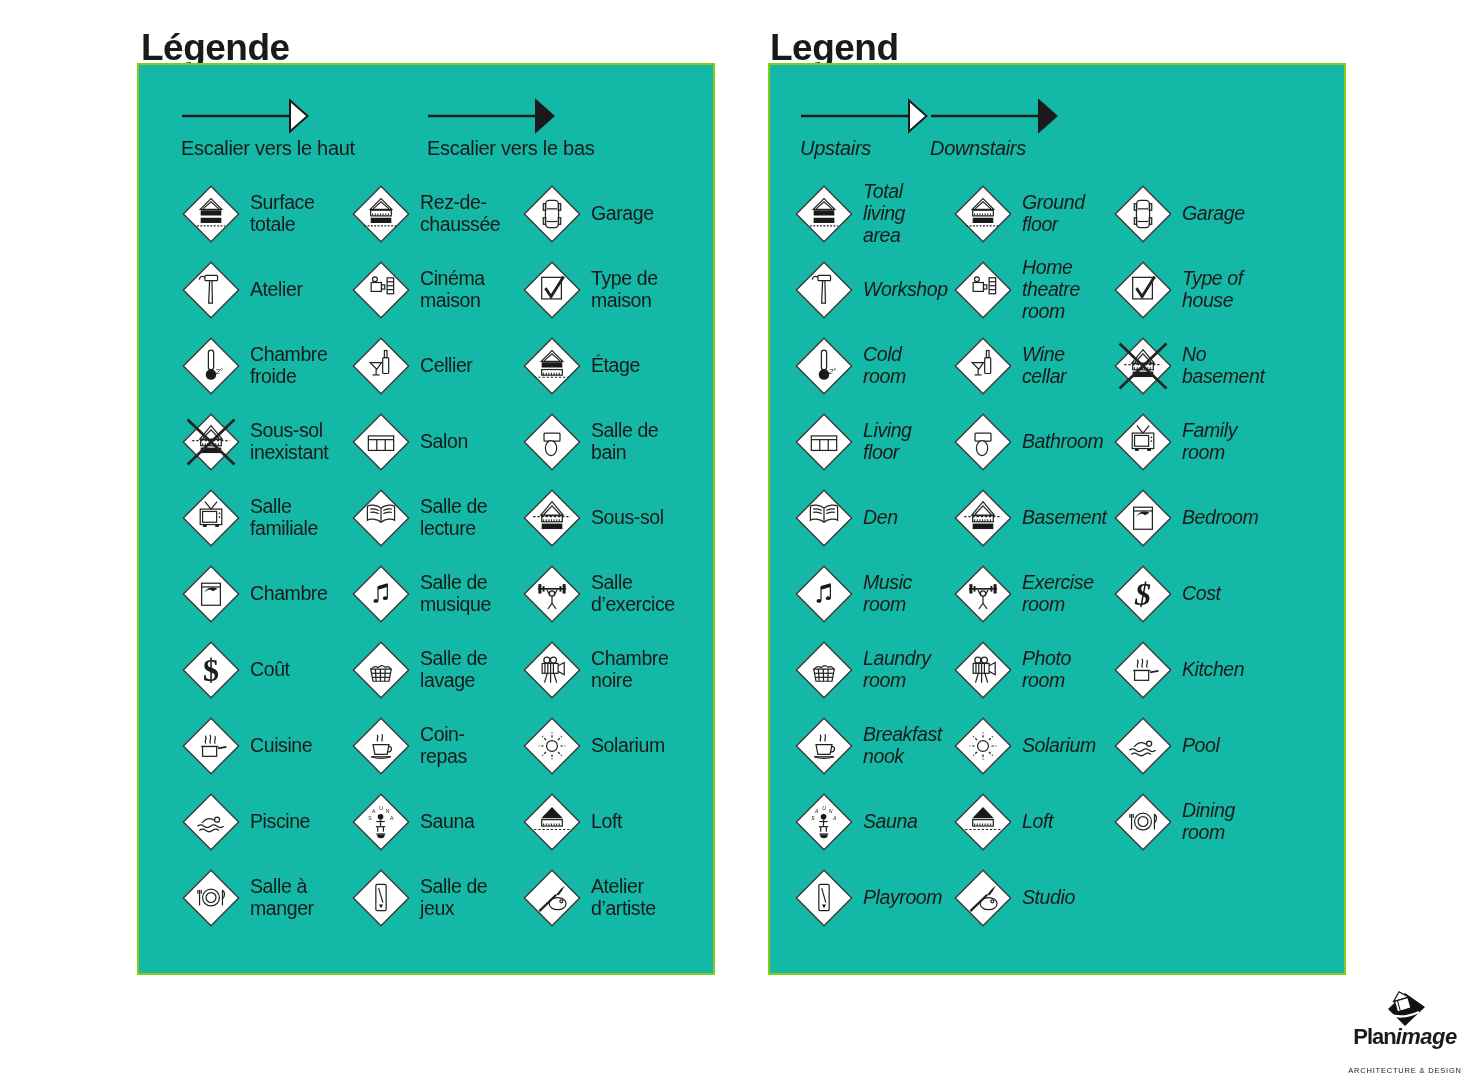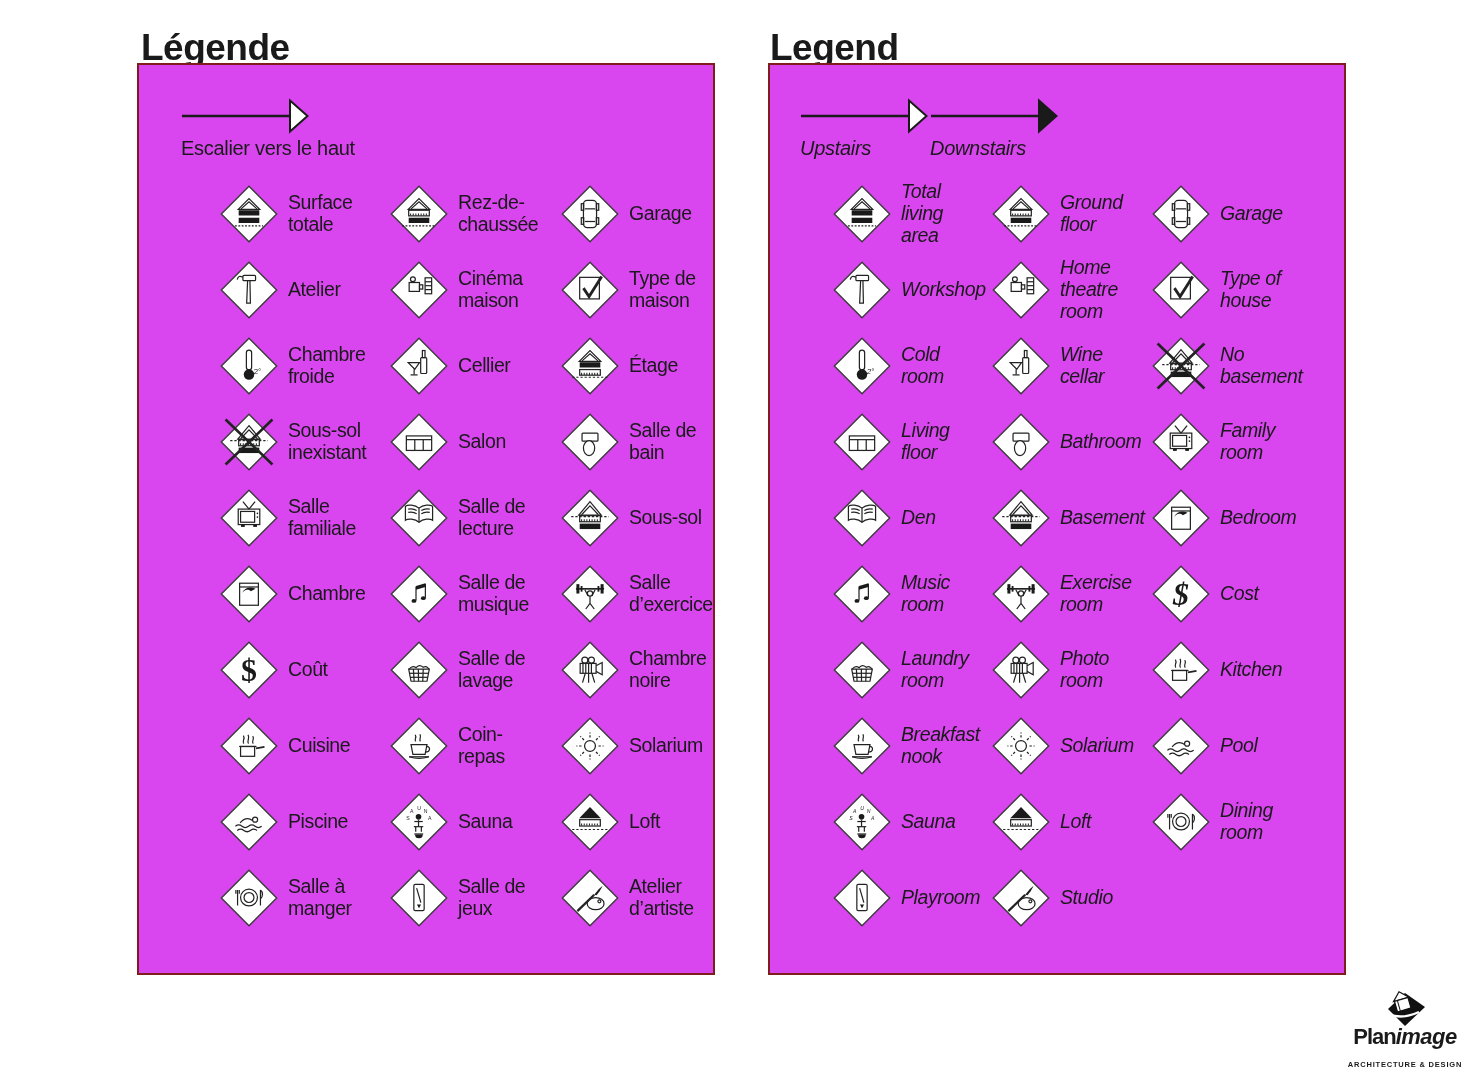--- a/index.html
+++ b/index.html
@@ -3,65 +3,72 @@
 <meta charset="utf-8">
 <style>
   html,body{margin:0;padding:0;}
   body{
     width:1478px;height:1074px;position:relative;background:#ffffff;
     font-family:"Liberation Sans",sans-serif;color:#1a1a1a;overflow:hidden;
   }
   .legend-title{position:absolute;top:2px;font-size:37px;font-weight:700;letter-spacing:-0.5px;}
   #title-fr{left:141px;}
   #title-en{left:770px;}
-  .panel{position:absolute;top:63px;width:578px;height:912px;border:2px solid #7f1d1d;
-    background:#d946ef;box-sizing:border-box;}
+  .panel{position:absolute;top:63px;width:578px;height:912px;border:2px solid #84cc16;
+    background:#14b8a6;box-sizing:border-box;}
   #panel-fr{left:137px;}
   #panel-en{left:768px;font-style:italic;}
   .arrows{display:flex;box-sizing:border-box;height:111px;}
   #panel-fr .arrows{padding:33px 0 0 42px;}
   #panel-en .arrows{padding:33px 0 0 30px;}
   .arrow-group{display:flex;flex-direction:column;align-items:flex-start;}
   #panel-fr .arrow-group:first-child{width:246px;}
   #panel-en .arrow-group:first-child{width:130px;}
   .arrow-svg{display:block;}
   .arrow-label{font-size:20px;margin-top:3px;white-space:nowrap;letter-spacing:-0.3px;}
-  .grid{display:grid;grid-template-rows:repeat(10,76px);margin-left:38px;}
+  .grid{display:grid;grid-template-rows:repeat(10,76px);}
   #panel-fr .grid{padding-left:42px;grid-template-columns:170px 171px auto;}
   #panel-en .grid{padding-left:24px;grid-template-columns:159px 160px auto;}
   .cell{display:flex;align-items:center;}
   .icon{flex:0 0 auto;width:60px;height:60px;margin-right:9px;}
   .icon svg{display:block;width:60px;height:60px;}
   .label{font-size:19.5px;line-height:1.12;letter-spacing:-0.4px;}
   #panel-fr .c0 .label{max-width:80px;}
   #panel-fr .c1 .label{max-width:84px;}
   #panel-fr .c2 .label{max-width:97px;}
   #panel-en .c0 .label{max-width:64px;}
   #panel-en .c1 .label{max-width:74px;}
   #panel-en .c2 .label{max-width:82px;}
   .logo{position:absolute;left:1342px;top:988px;width:126px;text-align:center;}
   .logo-glyph{display:block;margin:0 auto;}
   .logo-name{font-size:22px;font-weight:700;letter-spacing:-1px;line-height:1;margin-top:-2px;white-space:nowrap;}
   .logo-name .it{font-style:italic;letter-spacing:-0.5px;}
-  .logo-tagline{font-size:7.5px;font-weight:700;letter-spacing:0.8px;margin-top:12px;}
+  .logo-tagline{font-size:7.5px;font-weight:400;letter-spacing:0.8px;margin-top:18px;}
 </style>
 </head>
 <body>
 
 <h1 class="legend-title" id="title-fr">Légende</h1>
 <h1 class="legend-title" id="title-en">Legend</h1>
 
 <section class="panel" id="panel-fr">
   <div class="arrows">
       <div class="arrow-group">
         <svg class="arrow-svg" width="128" height="36" viewBox="0 0 128 36">
           <line x1="1" y1="18" x2="109" y2="18" stroke="#1a1a1a" stroke-width="2.6"></line>
           <polygon points="109,2.5 126.5,18 109,33.5" fill="#ffffff" stroke="#1a1a1a" stroke-width="2"></polygon>
         </svg>
         <div class="arrow-label">Escalier vers le haut</div>
+      </div>
+      <div class="arrow-group">
+        <svg class="arrow-svg" width="128" height="36" viewBox="0 0 128 36">
+          <line x1="1" y1="18" x2="109" y2="18" stroke="#1a1a1a" stroke-width="2.6"></line>
+          <polygon points="109,2.5 126.5,18 109,33.5" fill="#1a1a1a" stroke="#1a1a1a" stroke-width="2"></polygon>
+        </svg>
+        <div class="arrow-label">Escalier vers le bas</div>
       </div>
     </div>
   <div class="grid">
       <div class="cell c0">
         <span class="icon">
           <svg viewBox="0 0 64 64">
             <polygon points="32,2.5 61.5,32 32,61.5 2.5,32" fill="#fff" stroke="#3a3a3a" stroke-width="1.5"></polygon>
             <g fill="none" stroke="#222" stroke-width="1.3">
               <path d="M20.5 27 L32 15.5 L43.5 27 Z"></path>
               <path d="M23.5 26.5 L32 19 L40.5 26.5"></path>

